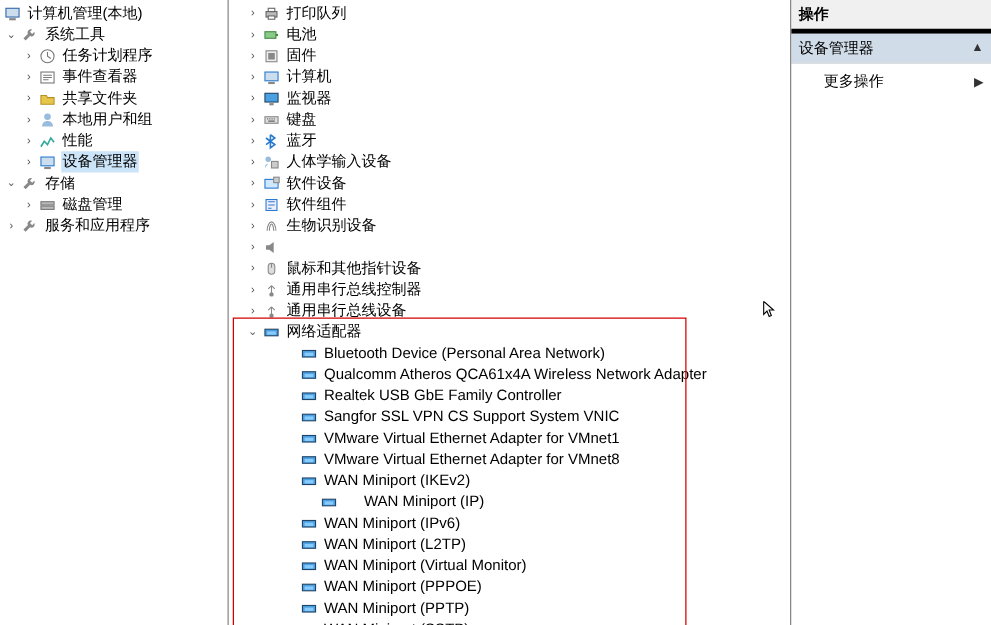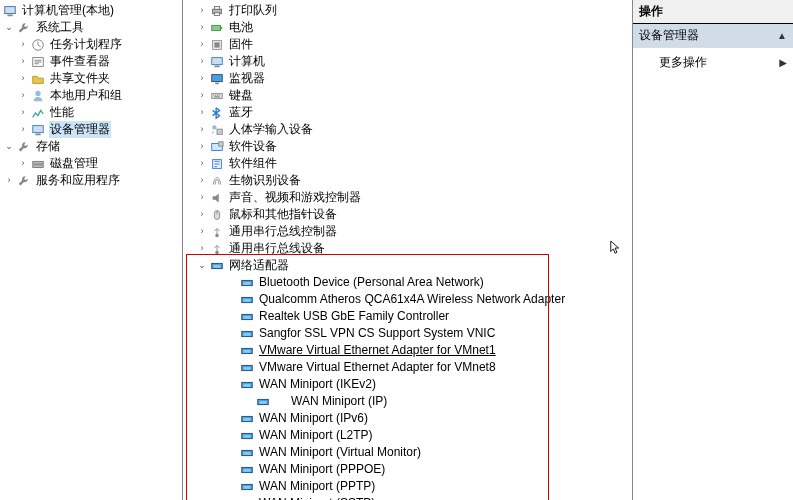--- a/index.html
+++ b/index.html
@@ -87,21 +87,21 @@
 
   
   .right-panel {
     width: 160px;
     background: #fff;
     display: flex;
     flex-direction: column;
   }
   .actions-header {
     background: #f0f0f0;
-    border-bottom: 1px solid #000000;
+    border-bottom: 4px solid #000000;
     padding: 3px 6px;
     font-weight: bold;
   }
   .actions-sub {
     background: #d0dce8;
     padding: 3px 6px;
     border-bottom: 1px solid #ddd;
     display:flex; justify-content:space-between; align-items:center;
   }
   .actions-item {
@@ -349,21 +349,20 @@
         </span>
         <span class="dev-label">生物识别设备</span>
       </div>
       <div class="dev-row" style="padding-left: 8px;">
         <span class="expander">›</span>
         <span class="nav-icon">
           <svg width="14" height="14" viewBox="0 0 16 16">
             <path d="M3 6v4h3l4 3V3L6 6z" fill="#888"></path>
           </svg>
         </span>
-        <span class="dev-label">声音、视频和游戏控制器</span>
       </div>
       <div class="dev-row" style="padding-left: 8px;">
         <span class="expander">›</span>
         <span class="nav-icon">
           <svg width="14" height="14" viewBox="0 0 16 16">
             <rect x="5" y="3" width="6" height="10" rx="3" fill="#ddd" stroke="#888"></rect>
             <line x1="8" y1="3" x2="8" y2="7" stroke="#888"></line>
           </svg>
         </span>
         <span class="dev-label">鼠标和其他指针设备</span>
@@ -433,21 +432,21 @@
       <div class="dev-row" style="padding-left: 38px;">
         <span class="expander"></span>
         <span class="nav-icon">
           <svg width="14" height="14" viewBox="0 0 16 16">
             <rect x="2" y="5" width="12" height="6" fill="#4aa0e0" stroke="#246"></rect>
             <rect x="4" y="7" width="8" height="3" fill="#8cf"></rect>
           </svg>
         </span>
         <span class="dev-label">Sangfor SSL VPN CS Support System VNIC</span>
       </div>
-      <div class="dev-row" style="padding-left: 38px; text-decoration: underline;">
+      <div class="dev-row" style="padding-left: 38px;">
         <span class="expander"></span>
         <span class="nav-icon">
           <svg width="14" height="14" viewBox="0 0 16 16">
             <rect x="2" y="5" width="12" height="6" fill="#4aa0e0" stroke="#246"></rect>
             <rect x="4" y="7" width="8" height="3" fill="#8cf"></rect>
           </svg>
         </span>
         <span class="dev-label">VMware Virtual Ethernet Adapter for VMnet1</span>
       </div>
       <div class="dev-row" style="padding-left: 38px;">

